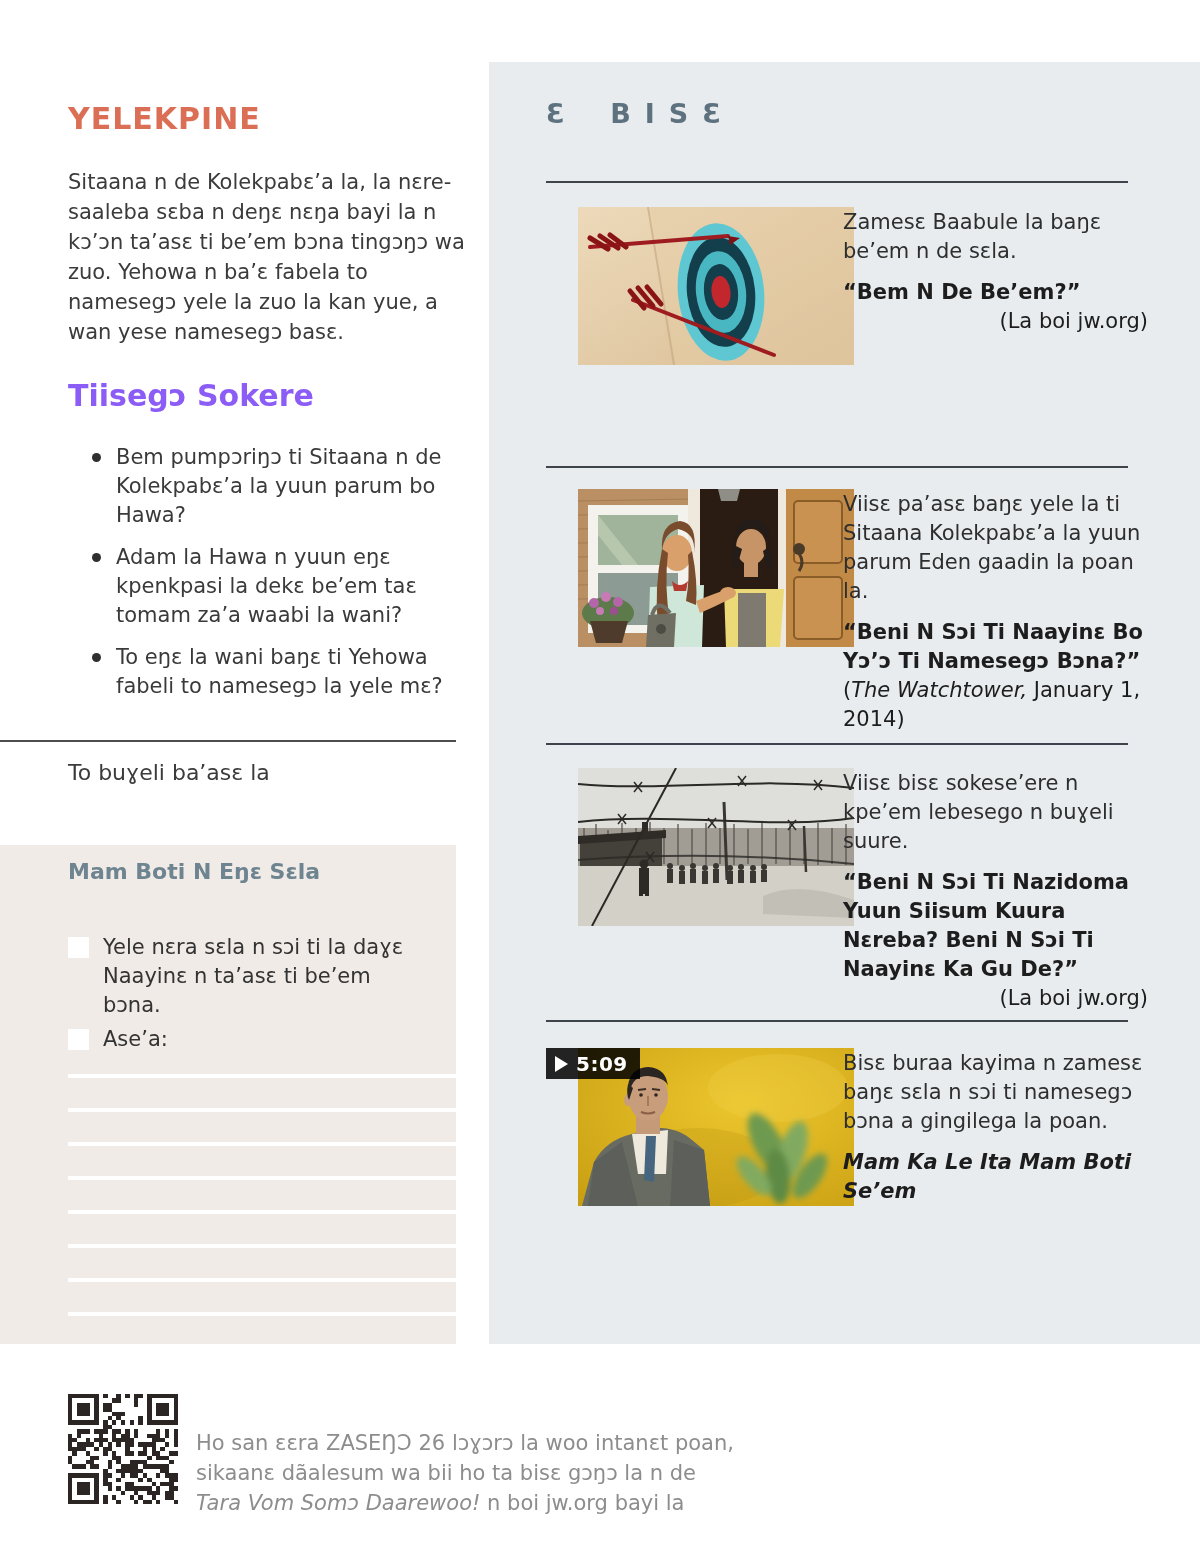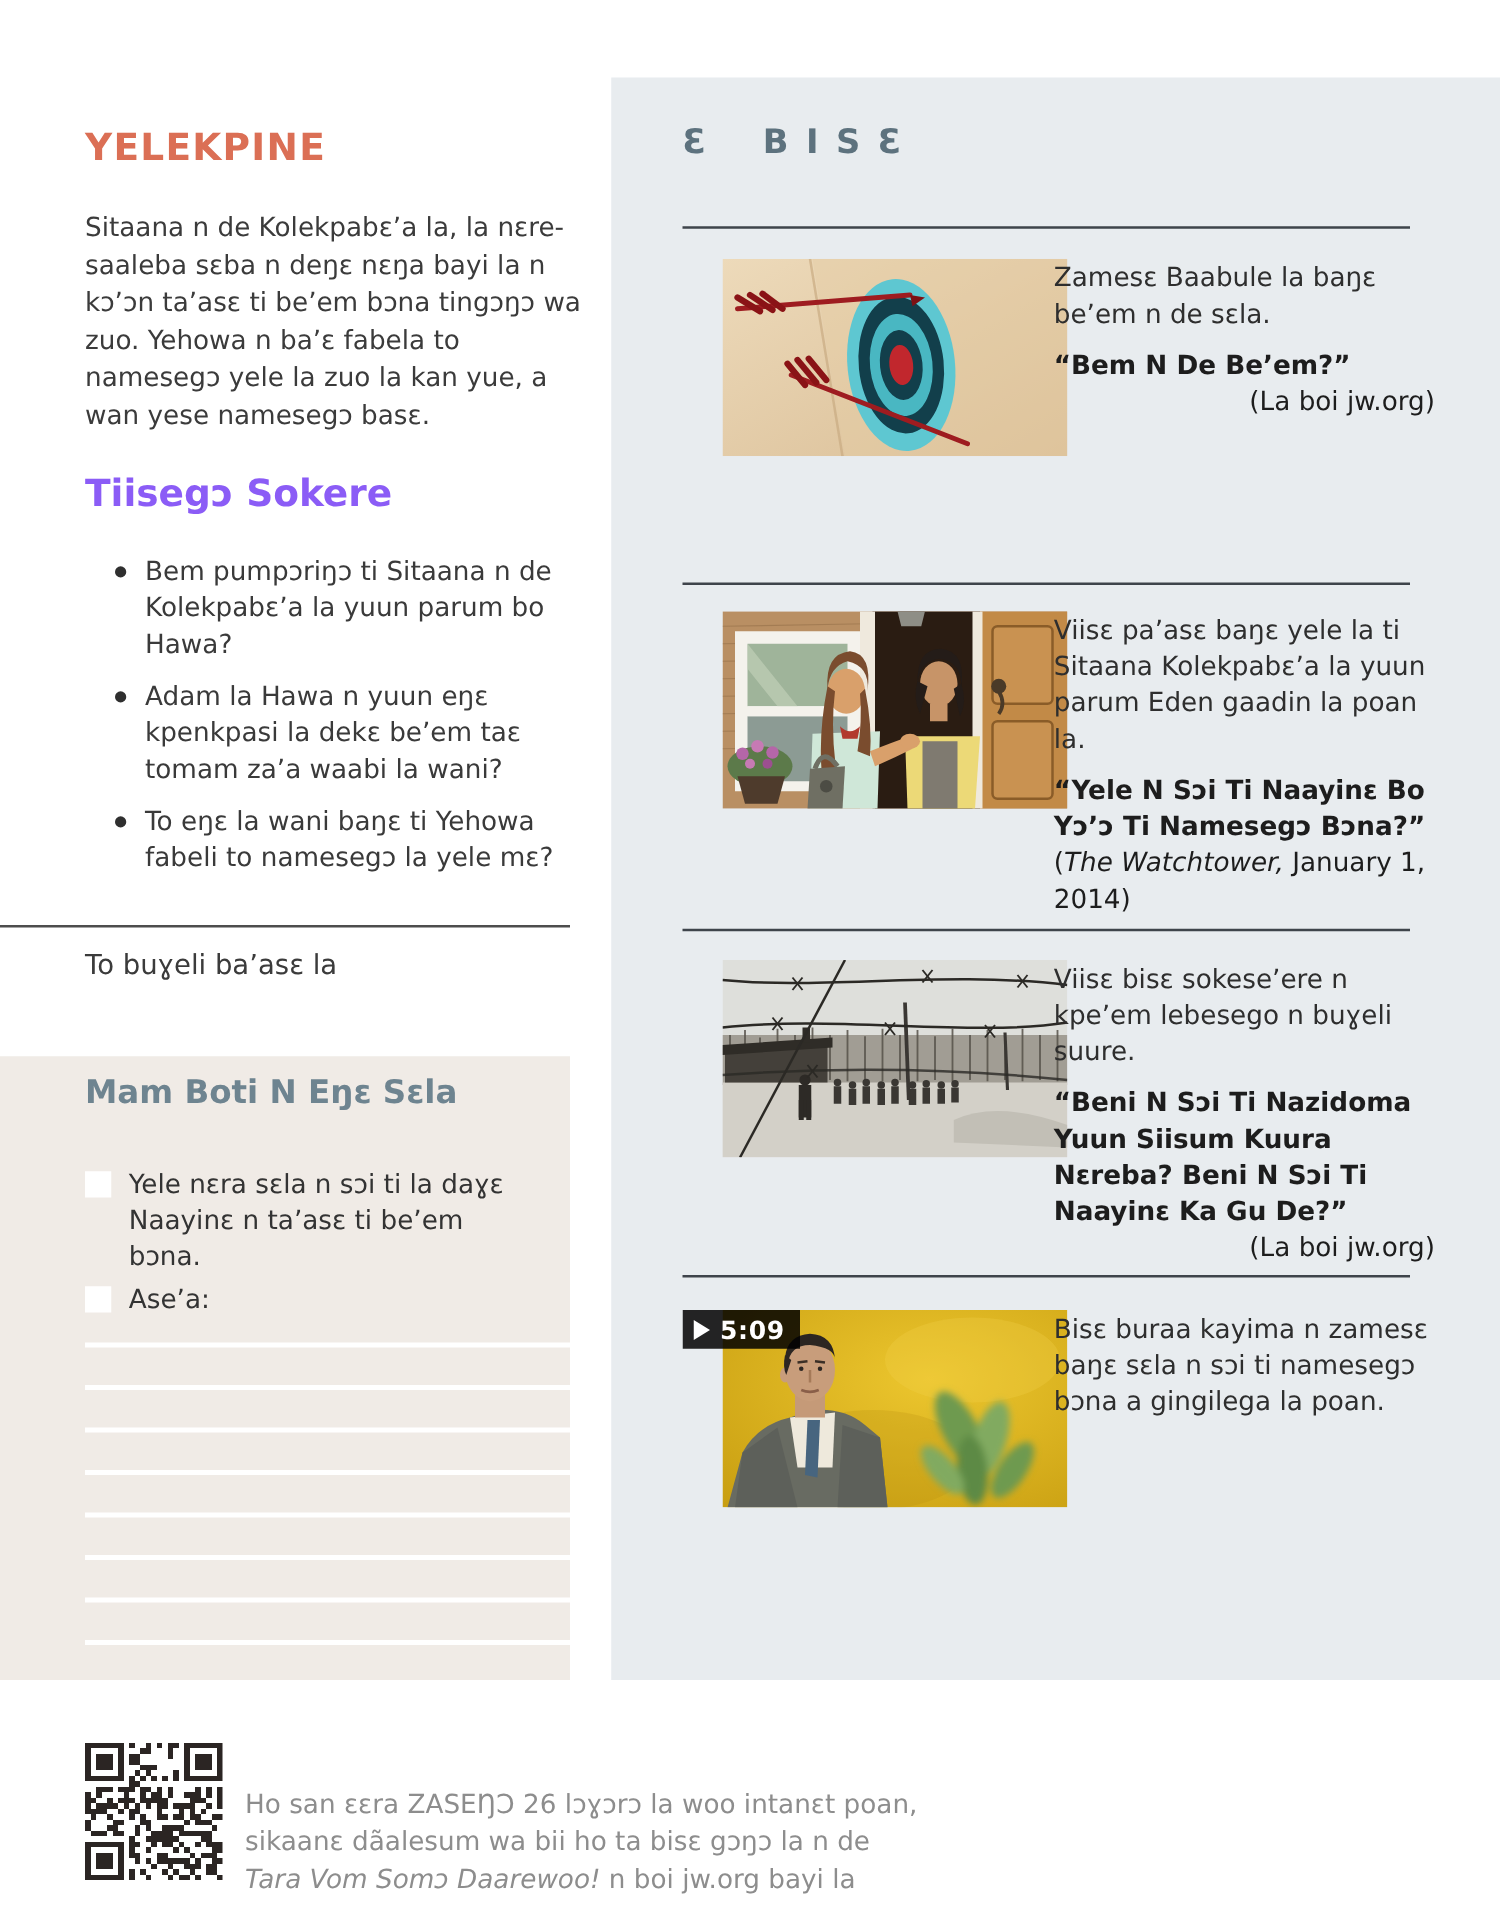--- a/index.html
+++ b/index.html
@@ -14,21 +14,21 @@
   .h2-left{position:absolute;left:68px;top:378px;margin:0;font-size:30px;font-weight:bold;
            color:#8b5cf6;}
   .qlist{position:absolute;left:68px;top:443px;width:400px;margin:0;padding:0;list-style:none;}
   .qlist li{position:relative;padding-left:48px;margin-bottom:13px;font-size:21px;line-height:29px;}
   .qlist li::before{content:"";position:absolute;left:24px;top:10px;width:9px;height:9px;
            border-radius:50%;background:#2f2f2f;}
   .divider-left{position:absolute;left:0;top:740px;width:456px;height:2px;background:#4d4d4d;}
   .note-line{position:absolute;left:68px;top:760px;margin:0;font-size:22px;color:#3b3b3b;}
 
   .notebox{position:absolute;left:0;top:845px;width:456px;height:499px;background:#f0ebe6;}
-  .notebox h3{position:absolute;left:68px;top:14px;margin:0;font-size:26px;font-weight:bold;color:#6e8490;text-align:right;}
+  .notebox h3{position:absolute;left:68px;top:14px;margin:0;font-size:22px;font-weight:bold;color:#6e8490;text-align:right;}
   .check-item{position:absolute;left:68px;width:350px;display:flex;}
   .check-item.c1{top:88px;}
   .check-item.c2{top:180px;}
   .checkbox{flex:0 0 auto;width:21px;height:21px;background:#ffffff;margin:4px 14px 0 0;}
   .check-label{font-size:21px;line-height:29px;color:#333333;}
   .writing-lines{position:absolute;left:68px;top:229px;width:388px;}
   .writing-line{height:4px;background:#ffffff;margin-bottom:30px;}
 
   
   .media-panel{position:absolute;left:489px;top:62px;width:711px;height:1282px;background:#e8ecef;}
@@ -195,21 +195,21 @@
             <circle cx="28" cy="108" r="5" fill="#c77ab4"></circle>
           <circle cx="40" cy="113" r="5" fill="#b566a8"></circle>
             <circle cx="22" cy="122" r="4" fill="#c77ab4"></circle>
           <circle cx="36" cy="122" r="4" fill="#9c4f90"></circle>
           <path d="M12,132 L50,132 L44,154 L18,154 Z" fill="#4e3b2c"></path>
         </g>
       </svg>
     </div>
     <div class="mtext t2">
       <p class="m-caption">Viisɛ pa’asɛ baŋɛ yele la ti Sitaana Kolekpabɛ’a la yuun parum Eden gaadin la poan la.</p>
-      <p class="m-ref"><strong>“Yele N Sɔi Ti Naayinɛ Bo Yɔ’ɔ Ti Namesegɔ Bɔna?”</strong><span> (</span><em>The Watchtower,</em><span> January 1, 2014)</span></p>
+      <p class="m-ref"><strong>“Beni N Sɔi Ti Naayinɛ Bo Yɔ’ɔ Ti Namesegɔ Bɔna?”</strong><span> (</span><em>The Watchtower,</em><span> January 1, 2014)</span></p>
     </div>
 
     <div class="rule r3"></div>
     <div class="figure fig3">
       <svg width="276" height="158" viewBox="0 0 276 158" preserveAspectRatio="none">
         <rect width="276" height="158" fill="#dedfdb"></rect>
         <rect x="0" y="60" width="276" height="40" fill="#a19d94"></rect>
         <g stroke="#57534b" stroke-width="1.5" opacity=".85">
           <line x1="6" y1="60" x2="6" y2="96"></line>
             <line x1="18" y1="56" x2="18" y2="97"></line>
@@ -335,20 +335,21 @@
           <path d="M63,64 Q70,67 77,64" stroke="#8a5f49" stroke-width="2" fill="none"></path>
         </g>
       </svg>
       <div class="badge">
         <span class="play-tri"></span>
         <span class="dur">5:09</span>
       </div>
     </div>
     <div class="mtext t4">
       <p class="m-caption">Bisɛ buraa kayima n zamesɛ baŋɛ sɛla n sɔi ti namesegɔ bɔna a gingilega la poan.</p>
+      <p class="m-ref bi">Mam Ka Le Ita Mam Boti Se’em</p>
     </div>
   </aside>
 
   <svg class="qr" id="qr" width="110" height="110" viewBox="0 0 25 25" shape-rendering="crispEdges">
       <rect x="0" y="0" width="1" height="1" fill="#2b2523"></rect>
       <rect x="0" y="1" width="1" height="1" fill="#2b2523"></rect>
       <rect x="0" y="2" width="1" height="1" fill="#2b2523"></rect>
       <rect x="0" y="3" width="1" height="1" fill="#2b2523"></rect>
       <rect x="0" y="4" width="1" height="1" fill="#2b2523"></rect>
       <rect x="0" y="5" width="1" height="1" fill="#2b2523"></rect>

